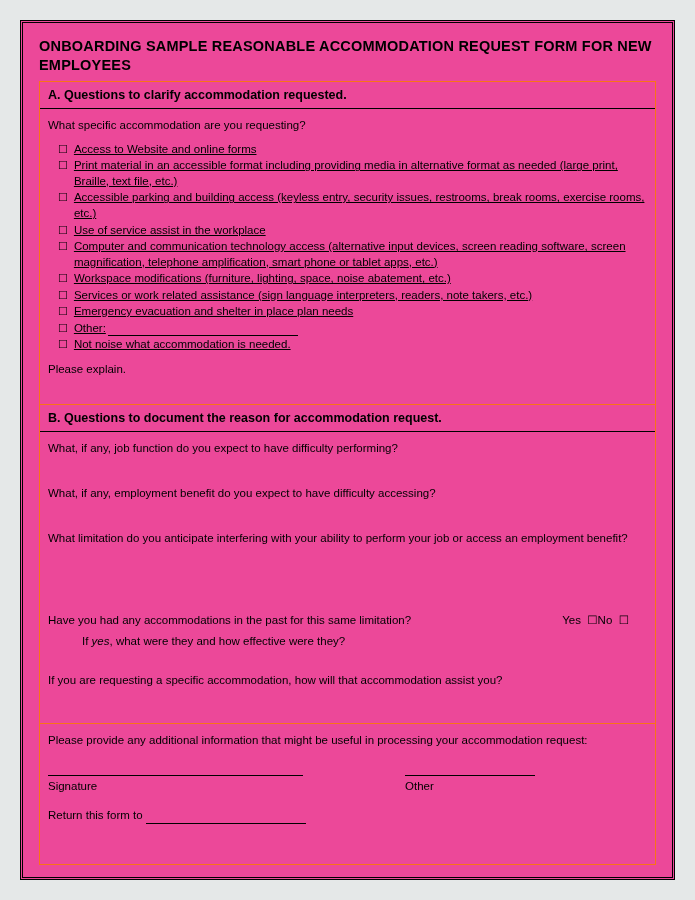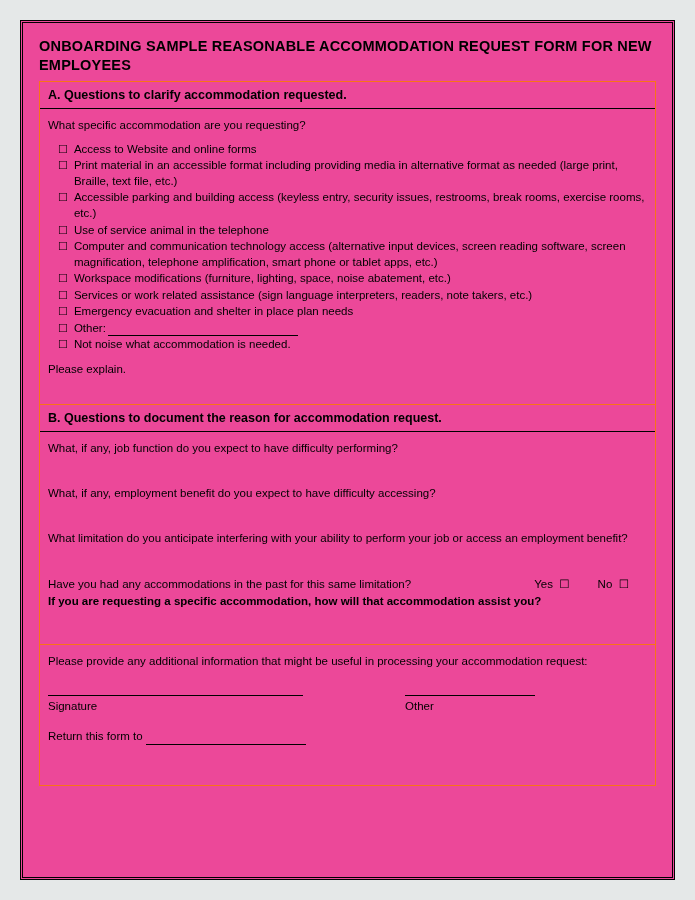--- a/index.html
+++ b/index.html
@@ -60,44 +60,44 @@
       margin-bottom: 1px;
       line-height: 1.35;
     }
     .checkbox-box {
       flex-shrink: 0;
       font-size: 11px;
       line-height: 1.35;
     }
     .checkbox-label {
       flex: 1;
+      text-decoration: underline;
     }
     .other-line {
       display: inline-block;
       border-bottom: 1px solid #000;
       width: 190px;
       margin-left: 2px;
       vertical-align: bottom;
     }
     .q-block {
       margin-bottom: 28px;
     }
     .q-block:last-child {
       margin-bottom: 0;
-      font-weight: bold;
     }
     .yes-no-row {
       display: flex;
       justify-content: space-between;
       align-items: baseline;
     }
     .yes-no {
       display: flex;
-      gap: 28px;
       padding-right: 18px;
+      margin-top: 36px;
     }
     .yes-no span {
       white-space: nowrap;
     }
     .indented-followup {
       margin: 4px 0 22px 34px;
     }
     .italic {
       font-style: italic;
     }
@@ -155,21 +155,21 @@
         <div class="checkbox-item">
             <span class="checkbox-box">☐</span>
             <span class="checkbox-label">Print material in an accessible format including providing media in alternative format as needed (large print, Braille, text file, etc.)</span>
           </div>
         <div class="checkbox-item">
             <span class="checkbox-box">☐</span>
             <span class="checkbox-label">Accessible parking and building access (keyless entry, security issues, restrooms, break rooms, exercise rooms, etc.)</span>
           </div>
         <div class="checkbox-item">
             <span class="checkbox-box">☐</span>
-            <span class="checkbox-label">Use of service animal in the telephone</span>
+            <span class="checkbox-label">Use of service assist in the workplace</span>
           </div>
         <div class="checkbox-item">
             <span class="checkbox-box">☐</span>
             <span class="checkbox-label">Computer and communication technology access (alternative input devices, screen reading software, screen magnification, telephone amplification, smart phone or tablet apps, etc.)</span>
           </div>
         <div class="checkbox-item">
             <span class="checkbox-box">☐</span>
             <span class="checkbox-label">Workspace modifications (furniture, lighting, space, noise abatement, etc.)</span>
           </div>
         <div class="checkbox-item">
@@ -200,20 +200,23 @@
       <div class="q-block">What, if any, employment benefit do you expect to have difficulty accessing?</div>
       <div class="q-block">What limitation do you anticipate interfering with your ability to perform your job or access an employment benefit?</div>
       <div>
         <div class="yes-no-row">
           <span>Have you had any accommodations in the past for this same limitation?</span>
           <span class="yes-no">
             <span><span>Yes</span>&nbsp;&nbsp;☐</span>
             <span><span>No</span>&nbsp;&nbsp;☐</span>
           </span>
         </div>
+        <div class="indented-followup">
+          <span>If </span><span class="italic">yes</span><span>, what were they and how effective were they?</span>
+        </div>
       </div>
       <div class="q-block" style="margin-bottom:24px;">If you are requesting a specific accommodation, how will that accommodation assist you?</div>
     </div>
   </div>
 
   <div class="section">
     <div class="section-body section-c-body">
       <div style="margin-bottom:12px;">Please provide any additional information that might be useful in processing your accommodation request:</div>
       <div class="sig-row">
         <div class="sig-line sig-col-left"></div>

